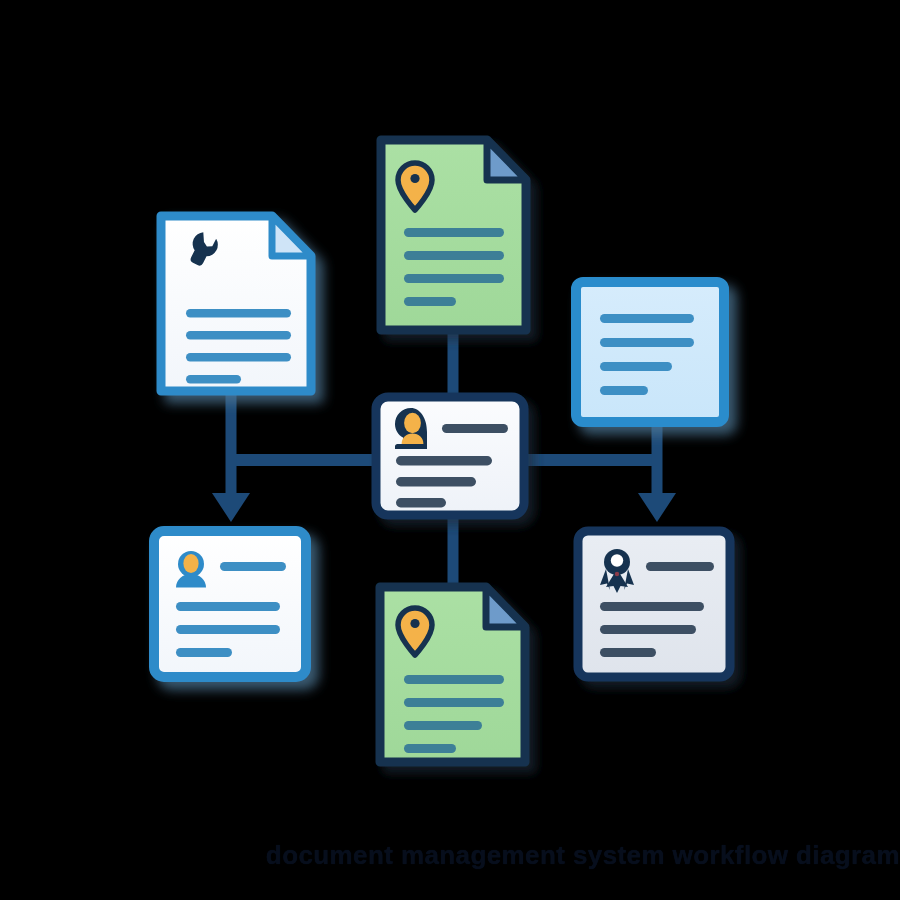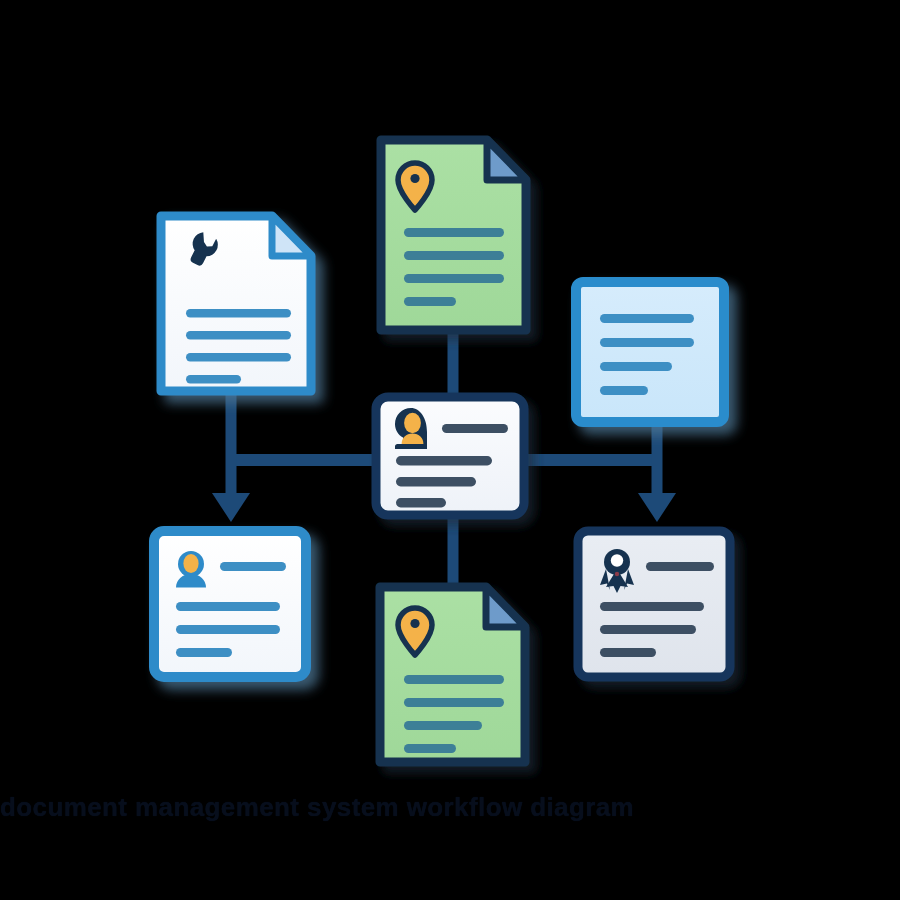--- a/index.html
+++ b/index.html
@@ -24,23 +24,23 @@
     position: absolute;
     left: 0;
     top: 0;
     width: 900px;
     height: 900px;
     display: block;
   }
   .caption {
     position: absolute;
     left: 0;
-    top: 792px;
-    width: 900px;
-    text-align: left;
+    top: 840px;
+    width: 900px;
+    text-align: right;
     font-family: "Liberation Sans", sans-serif;
     font-size: 26px;
     font-weight: 700;
     letter-spacing: 0.4px;
     color: #0a1428;
     opacity: 0.72;
     text-shadow: 0 0 1px #0d1b33;
     user-select: none;
     white-space: nowrap;
   }

